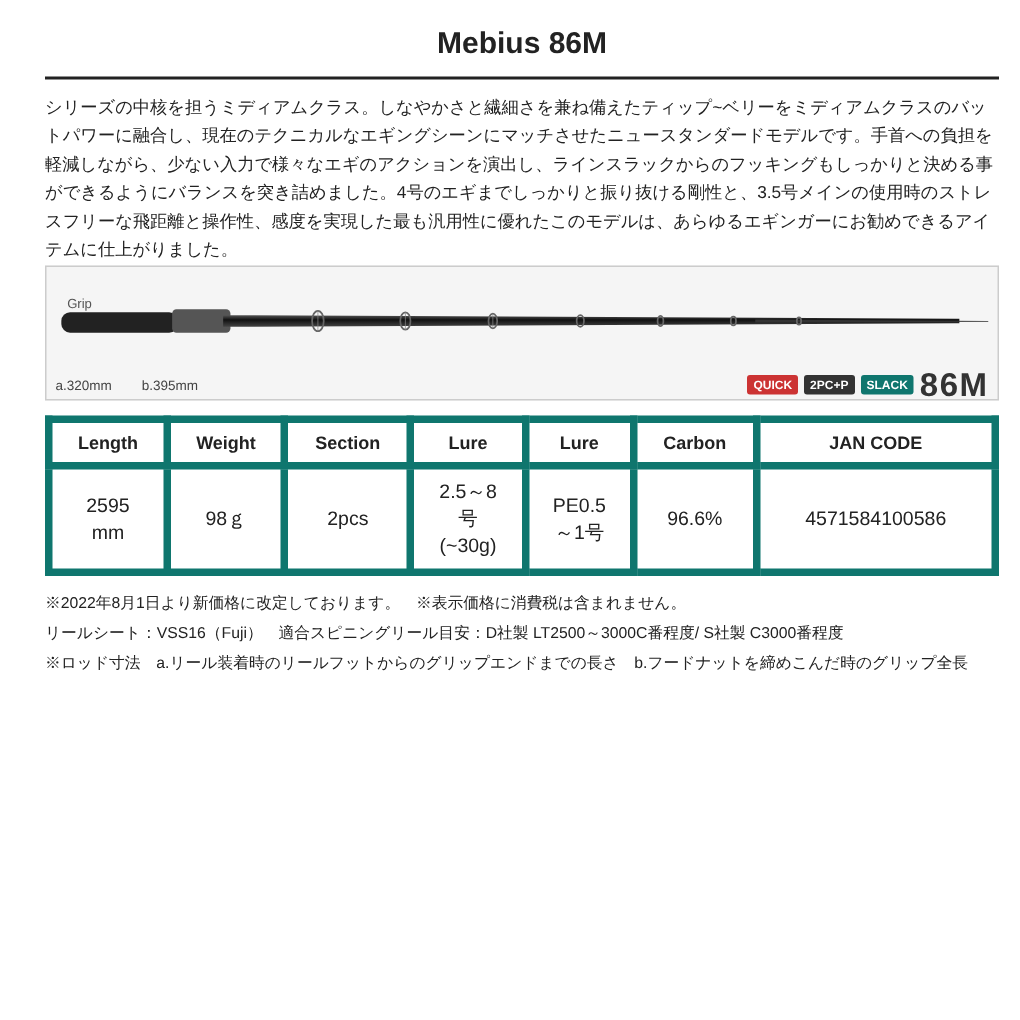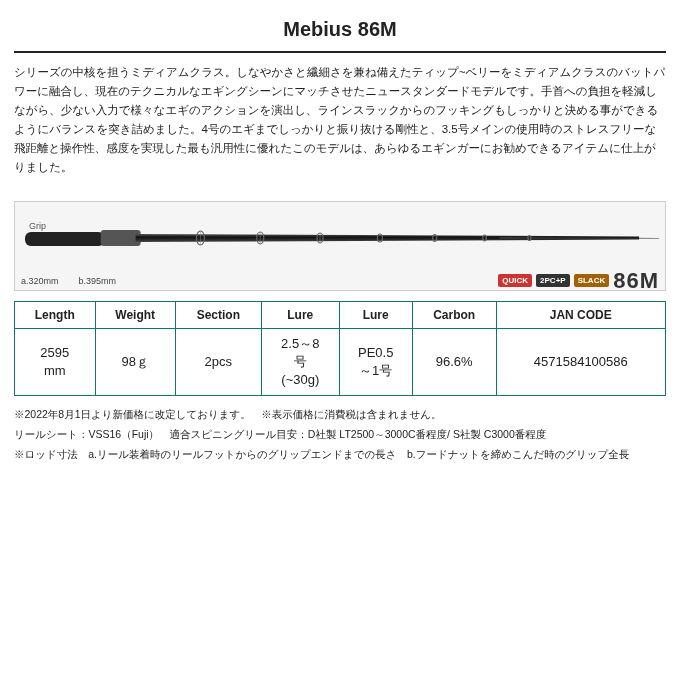--- a/index.html
+++ b/index.html
@@ -8,37 +8,37 @@
       background: #fff;
       width: 680px;
       min-height: 680px;
       font-size: 13px;
       color: #222;
     }
 
     .page-wrapper {
       width: 680px;
       background: #fff;
-      padding: 10px 14px 12px 14px;
+      padding: 10px 14px 12px 30px;
     }
 
     
     .title-bar {
       text-align: center;
       font-size: 20px;
       font-weight: bold;
       padding: 8px 0 10px 0;
       border-bottom: 2px solid #222;
       margin-bottom: 10px;
     }
 
     
     .top-section {
       display: flex;
-      margin-bottom: 24px;
+      margin-bottom: 0;
     }
 
     .description-text {
       flex: 1.4;
       font-size: 11.5px;
       line-height: 1.65;
       color: #222;
     }
 
     .target-action-table {
@@ -103,38 +103,38 @@
       background: #d44;
       color: #fff;
       font-size: 8px;
       font-weight: bold;
       padding: 2px 4px;
       border-radius: 2px;
       text-transform: uppercase;
     }
     .badge.quick { background: #c33; }
     .badge.two-piece { background: #333; text-align: center; }
-    .badge.slack { background: #a16207; }
+    .badge.slack { background: #0f766e; }
 
     .rod-model-label {
       font-size: 22px;
       font-weight: bold;
       color: #333;
       letter-spacing: 1px;
     }
 
     
     .specs-table {
       border-collapse: collapse;
       width: 100%;
       margin-bottom: 10px;
       border: 1px solid #aaa;
     }
     .specs-table th, .specs-table td {
-      border: 1px solid #0f766e;
+      border: 5px solid #0f766e;
       text-align: center;
       vertical-align: middle;
       padding: 6px 4px;
     }
     .specs-table th {
       background: #fff;
       font-weight: bold;
       font-size: 12px;
     }
     .specs-table td {

